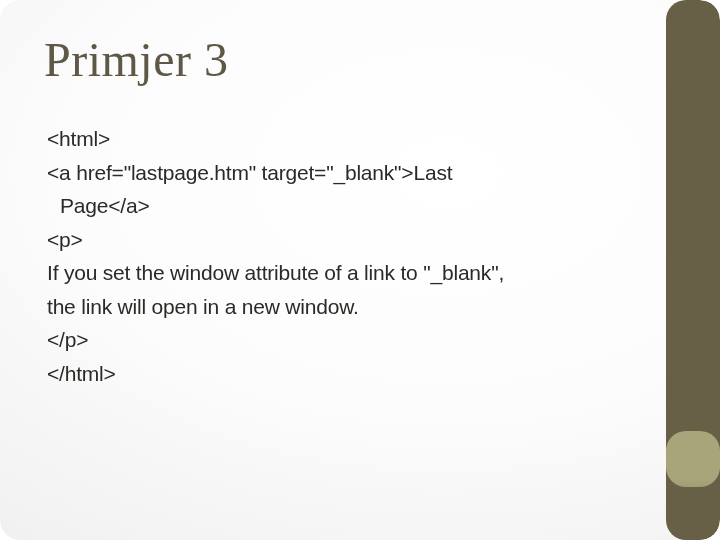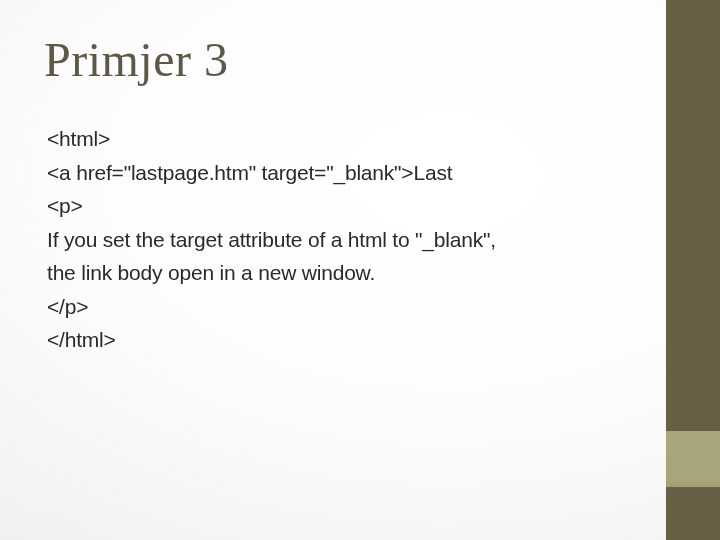--- a/index.html
+++ b/index.html
@@ -2,21 +2,21 @@
 <html style="--sidebar-dark: #675f46; --sidebar-accent: #a9a57b; --title-color: #5e5846; --body-color: #2b2a26; --bg-corner: #e7e7e7;"><head>
 <meta charset="utf-8">
 <style>
   :root {
     --sidebar-dark: #675f46;
     --sidebar-accent: #a9a57b;
     --title-color: #5e5846;
     --body-color: #2b2a26;
     --bg-corner: #e7e7e7;
   }
-  * { margin: 0; padding: 0; box-sizing: border-box; }
+  * { margin: 0; padding: 0; box-sizing: border-box; border-radius: 20px; }
   html, body { width: 720px; height: 540px; }
   body { font-family: "Liberation Sans", sans-serif; }
 
   .slide {
     position: relative;
     width: 720px;
     height: 540px;
     overflow: hidden;
     background: radial-gradient(ellipse 130% 110% at 62% 32%,
                 #ffffff 0%, #fcfcfc 40%, #f3f3f3 70%, var(--bg-corner) 100%);
@@ -75,23 +75,24 @@
 </head>
 <body>
 
 <div class="slide">
 
   <h1 class="slide-title">Primjer 3</h1>
 
   <div class="code-block">
       <div class="code-line">&lt;html&gt;</div>
       <div class="code-line">&lt;a href="lastpage.htm" target="_blank"&gt;Last</div>
+      <div class="code-line indented">Page&lt;/a&gt;</div>
       <div class="code-line">&lt;p&gt;</div>
-      <div class="code-line">If you set the target attribute of a html to "_blank",</div>
-      <div class="code-line">the link body open in a new window.</div>
+      <div class="code-line">If you set the window attribute of a link to "_blank",</div>
+      <div class="code-line">the link will open in a new window.</div>
       <div class="code-line">&lt;/p&gt;</div>
       <div class="code-line">&lt;/html&gt;</div>
     </div>
 
   <div class="sidebar">
     <div class="sidebar-accent"></div>
   </div>
 
 </div>
 

